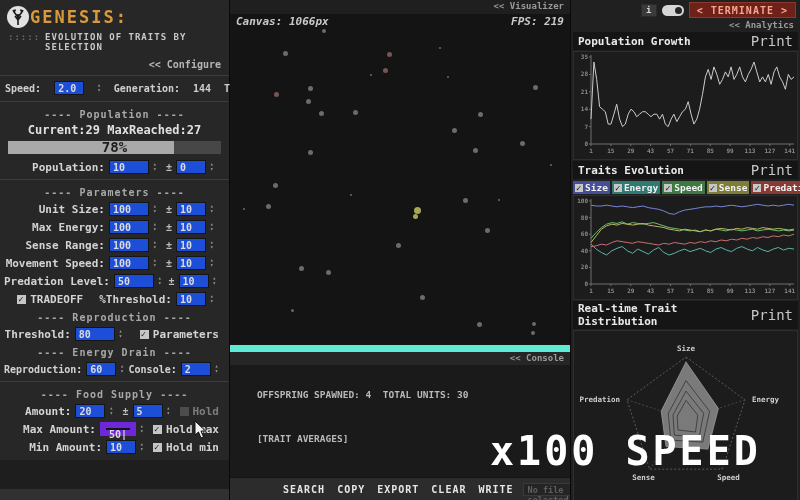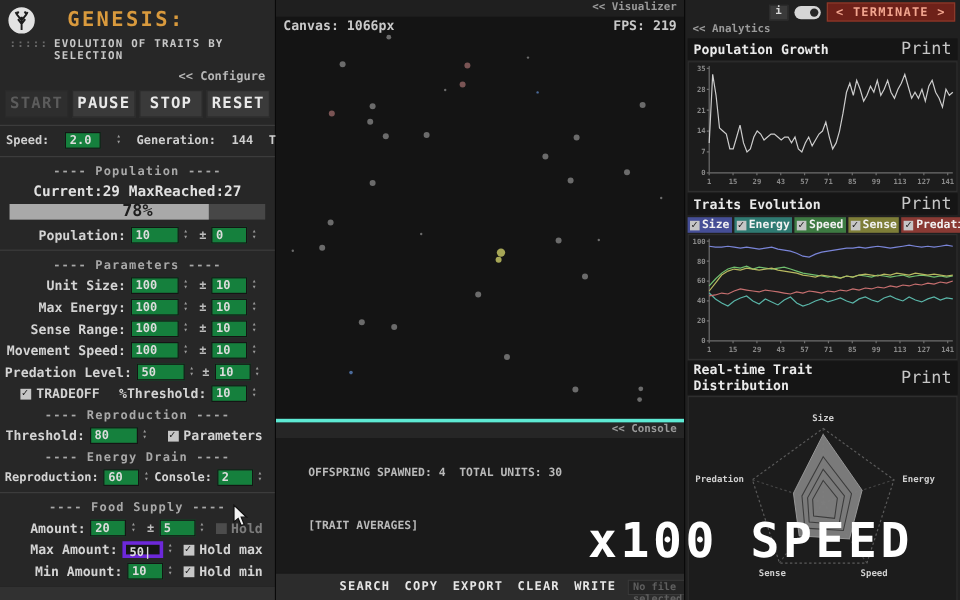--- a/index.html
+++ b/index.html
@@ -5,70 +5,70 @@
   * { margin:0; padding:0; box-sizing:border-box; }
   html,body { background:#111; }
   #root {
     position:relative; width:800px; height:500px; overflow:hidden;
     background:#1a1a1a; font-family:"DejaVu Sans Mono", monospace;
     color:#d8d8d8; font-weight:bold;
   }
   
   .sidebar { position:absolute; left:0; top:0; width:230px; height:500px; background:#1e1e1e; border-right:1px solid #090909; }
   .sidebar-panel { background:#272727; padding-bottom:4px; }
-  .brand { display:flex; align-items:center; gap:26px; padding:5px 6px 1px 6px; }
+  .brand { display:flex; align-items:center; gap:0; padding:5px 6px 1px 6px; }
   .brand-title { color:#d99a3d; font-size:17px; letter-spacing:2px; }
   .brand-sub { display:flex; gap:5px; padding:2px 6px 4px 8px; align-items:baseline; }
   .sub-prefix { color:#6a6a6a; font-size:9px; letter-spacing:1px; }
   .sub-text { color:#c8c8c8; font-size:9px; letter-spacing:1px; }
   .configure-row { text-align:right; padding:3px 8px 2px; color:#b5b5b5; font-size:10px; }
   .transport { display:flex; gap:3px; padding:3px 4px; }
   .tbtn { flex:1; background:#3a3a3a; border:1px solid #2a2a2a; color:#e8e8e8; font-family:inherit; font-weight:bold; font-size:13px; height:23px; letter-spacing:1px; }
   .tbtn.disabled { color:#5c5c5c; background:#2e2e2e; }
   .divider { border-top:1px solid #3c3c3c; margin:3px 0; }
   .statusline { display:flex; align-items:center; gap:13px; padding:2px 5px 3px; font-size:10px; color:#cfcfcf; white-space:nowrap; }
   .sec-head { text-align:center; color:#a8a8a8; font-size:10px; padding:4px 0 2px; letter-spacing:1px; }
   .pop-stats { text-align:center; font-size:12px; color:#e0e0e0; padding:1px 0 3px; }
   .progress { position:relative; margin:1px 8px 4px; height:13px; background:#474747; }
   .progress-fill { position:absolute; left:0; top:0; bottom:0; background:#a9a9a9; }
   .progress-label { position:absolute; width:100%; text-align:center; font-size:14px; color:#1d1d1d; line-height:13px; }
   .row { display:flex; align-items:center; justify-content:flex-end; gap:4px; padding:2px 10px 2px 4px; font-size:11px; color:#d3d3d3; white-space:nowrap; }
   .row .lbl { text-align:right; }
-  .field { background:#15803d; border:1px solid #151515; padding:0 3px; min-width:40px; height:14px; font-size:10px; line-height:13px; color:#dcdcdc; }
+  .field { background:#1d4ed8; border:1px solid #151515; padding:0 3px; min-width:40px; height:14px; font-size:10px; line-height:13px; color:#dcdcdc; }
   .field.sm { min-width:30px; }
-  .field.focused { border:3px solid #6d28d9; background:#161616; min-width:34px; }
+  .field.focused { border:6px solid #6d28d9; background:#161616; min-width:34px; }
   .stepper { display:inline-flex; flex-direction:column; width:9px; line-height:4px; color:#9a9a9a; cursor:pointer; }
   .stepper::before { content:"▴"; font-size:6px; height:5px; }
   .stepper::after  { content:"▾"; font-size:6px; height:5px; }
   .pm { color:#bdbdbd; font-size:10px; }
   .cb { display:inline-block; width:9px; height:9px; background:#c6c6c6; position:relative; flex:none; }
   .cb::after { content:"✓"; position:absolute; left:1px; top:-1px; font-size:9px; line-height:10px; color:#161616; font-weight:bold; }
   .cb.off { background:#4c4c4c; }
   .cb.off::after { content:""; }
   .dim { color:#7d7d7d; }
   .sidebar-footer { position:absolute; bottom:0; left:0; width:229px; height:11px; background:#313131; }
   
   .center { position:absolute; left:230px; top:0; width:340px; height:500px; }
   .vis-bar { height:14px; background:#1f1f1f; text-align:right; font-size:9px; color:#9a9a9a; padding:1px 6px 0; }
-  .sim-canvas { position:relative; height:338px; background:#141414; overflow:hidden; border-bottom:3px solid #5eead4; }
+  .sim-canvas { position:relative; height:338px; background:#141414; overflow:hidden; border-bottom:7px solid #5eead4;font-style:italic; }
   .canvas-head { display:flex; justify-content:space-between; padding:1px 6px; font-size:11px; color:#c9c9c9; }
   .dot { position:absolute; border-radius:50%; }
   .console-head { height:13px; background:#262626; text-align:right; font-size:9px; color:#9a9a9a; padding:1px 6px 0; }
   .console-body { height:112px; background:#1a1a1a; padding:2px 4px; font-size:9.5px; line-height:11px; color:#b9b9b9; white-space:pre; overflow:hidden; font-weight:bold; }
   .toolbar { height:23px; background:#2c2c2c; display:flex; align-items:center; gap:6px; padding-left:50px; border-top:1px solid #151515; }
   .toolbtn { background:none; border:none; color:#e6e6e6; font-family:inherit; font-weight:bold; font-size:10px; letter-spacing:1px; padding:2px 3px; }
   .file-status { background:#242424; border:1px solid #3a3a3a; color:#5f5f5f; font-size:8.5px; padding:1px 4px; min-width:86px; height:13px; }
   
   .rpanel { position:absolute; left:570px; top:0; width:230px; height:500px; background:#202020; border-left:1px solid #090909; }
   .rp-topbar { height:20px; display:flex; align-items:center; justify-content:flex-end; gap:5px; padding:0 4px; }
   .info-btn { width:16px; height:13px; background:#3a3a3a; border:1px solid #2b2b2b; color:#d8d8d8; font-size:9px; line-height:11px; text-align:center; }
   .toggle { position:relative; width:22px; height:11px; background:#d6d6d6; border-radius:6px; }
   .toggle-knob { position:absolute; right:2px; top:2px; width:7px; height:7px; background:#262626; border-radius:50%; }
   .terminate-btn { background:#6e2119; border:1px solid #8a3a2a; color:#f2a58f; font-family:inherit; font-weight:bold; font-size:10px; height:16px; padding:0 7px; letter-spacing:1px; }
-  .analytics-label { font-size:9px; color:#9a9a9a; padding:0 6px 1px; }
+  .analytics-label { text-align:right; font-size:9px; color:#9a9a9a; padding:0 6px 1px; }
   .card-head { display:flex; justify-content:space-between; align-items:center; background:#151515; margin:1px 2px 0; padding:1px 5px; font-size:11px; color:#eaeaea; }
   .print-btn { background:none; border:none; color:#c6c6c6; font-family:inherit; font-weight:normal; font-size:14px; padding:0; }
   .chart-box { margin:1px 2px; background:#1c1c1c; border:1px solid #2e2e2e; }
   .legend-row { display:flex; gap:2px; margin:2px 2px 1px; }
   .chip { flex:1; display:flex; align-items:center; gap:2px; font-size:9.5px; color:#f2f2f2; padding:1px 2px; }
   .chip .cb { width:8px; height:8px; }
   
   .speed-overlay { position:absolute; left:490px; top:428px; font-size:40px; font-weight:bold; color:#ffffff; letter-spacing:3px; z-index:20; }
   .mouse-cursor { position:absolute; left:194px; top:420px; z-index:30; }
 </style>
@@ -87,26 +87,20 @@
         </svg>
         <span class="brand-title">GENESIS:</span>
       </div>
       <div class="brand-sub">
         <span class="sub-prefix">:::::</span>
         <span class="sub-text">EVOLUTION OF TRAITS BY SELECTION</span>
       </div>
 
       <div class="configure-row">&lt;&lt; Configure</div>
 
-      <div class="transport">
-        <button class="tbtn disabled">START</button>
-        <button class="tbtn">PAUSE</button>
-        <button class="tbtn">STOP</button>
-        <button class="tbtn">RESET</button>
-      </div>
 
       <div class="divider"></div>
 
       <div class="statusline">
         <span>Speed:</span>
         <span class="field sm">2.0</span>
         <span class="stepper"></span>
         <span>Generation:</span>
           <span>144</span>
         <span>Time:</span>

